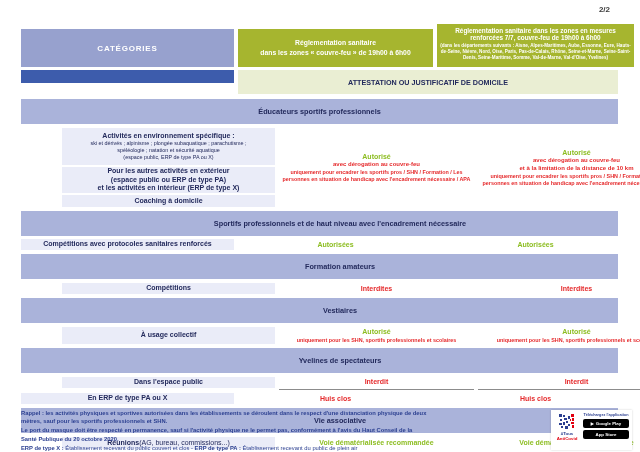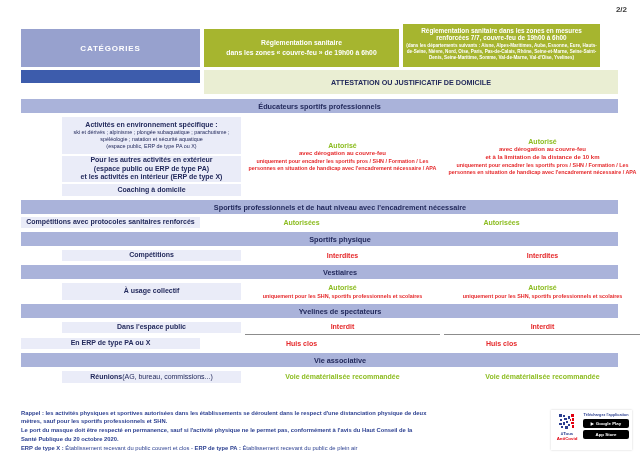--- a/index.html
+++ b/index.html
@@ -1,40 +1,40 @@
 <!DOCTYPE html>
 <html style="--periwinkle: #97a1ce; --band: #aab3da; --dark_blue: #3d5cac; --green: #a6b52f; --pale_green: #eaeed3; --light_cell: #eaecf8; --navy: #232a5c; --ok_green: #8dbd22; --ko_red: #e52a2c; --footer_navy: #2b3f90;"><head>
 <meta charset="utf-8">
 <style>
   * { margin:0; padding:0; box-sizing:border-box; }
   body { background:#ffffff; font-family:"Liberation Sans", sans-serif; }
   .page { position:relative; width:640px; height:452px; background:#fff; overflow:hidden; }
 
-  .pagenum { position:absolute; top:5px; right:13px; font-size:8px; font-weight:bold; color:#3a3a3a; }
+  .pagenum { position:absolute; top:5px; right:30px; font-size:8px; font-weight:bold; color:#3a3a3a; }
 
   .tbl { position:absolute; left:21px; top:24px; width:597px; }
   .row { display:flex; gap:4px; }
-  .c1 { width:179px; flex:none; }
+  .c1 { width:213px; flex:none; }
   .c2 { width:195px; flex:none; }
   .c3 { width:197px; flex:none; }
 
   
   .hdr { align-items:flex-end; }
   .h-cat { height:38px; background:var(--periwinkle,#97a1ce); color:#fff; font-size:8px; font-weight:bold;
            letter-spacing:.8px; display:flex; align-items:center; justify-content:center; }
   .h-green { background:var(--green,#a6b52f); color:#fff; font-weight:bold; text-align:center; }
   .h-curfew { height:38px; font-size:6.8px; display:flex; flex-direction:column; justify-content:center; line-height:1.4; }
   .h-reinf { height:43px; font-size:6.4px; padding:3px 2px 2px; line-height:1.15; }
   .h-reinf .depts { font-size:4.6px; font-weight:bold; line-height:1.3; margin-top:1px; }
 
   .darkcell { height:13px; background:var(--dark_blue,#3d5cac); }
   .attest { height:24px; background:var(--pale_green,#eaeed3); color:var(--navy,#232a5c);
             font-size:7.2px; font-weight:bold; display:flex; align-items:center; justify-content:center; flex:1; }
 
-  .band { height:14px; background:var(--band,#aab3da); color:var(--navy,#232a5c); font-size:7.3px; font-weight:bold;
+  .band { height:25px; background:var(--band,#aab3da); color:var(--navy,#232a5c); font-size:7.3px; font-weight:bold;
           display:flex; align-items:center; justify-content:center; text-align:center; }
 
   .label-cell { background:var(--light_cell,#eaecf8); color:var(--navy,#232a5c); font-weight:bold; font-size:7px;
                 display:flex; flex-direction:column; align-items:center; justify-content:center; text-align:center; line-height:1.25; }
   .label-cell .sub { font-weight:normal; font-size:5.4px; line-height:1.3; }
   .label-cell .normal { font-weight:normal; }
 
   .leftstack { display:flex; flex-direction:column; gap:2px; }
   .status { display:flex; flex-direction:column; align-items:center; justify-content:center; text-align:center;
             font-weight:bold; font-size:7px; line-height:1.3; }
@@ -135,21 +135,21 @@
       </div>
     </div>
 
     <div class="band mt4">Sportifs professionnels et de haut niveau avec l'encadrement nécessaire</div>
     <div class="row mt3">
       <div class="c1 label-cell h11">Compétitions avec protocoles sanitaires renforcés</div>
       <div class="c2 status green h11">Autorisées</div>
       <div class="c3 status green h11">Autorisées</div>
     </div>
 
-    <div class="band mt4">Sportifs physique</div>
+    <div class="band mt4">Formation amateurs</div>
     <div class="row mt4">
       <div class="c1 label-cell h11">Compétitions</div>
       <div class="c2 status red h11">Interdites</div>
       <div class="c3 status red h11">Interdites</div>
     </div>
 
     <div class="band mt4">Vestiaires</div>
     <div class="row mt4">
       <div class="c1 label-cell h17">À usage collectif</div>
       <div class="c2 status h17">

